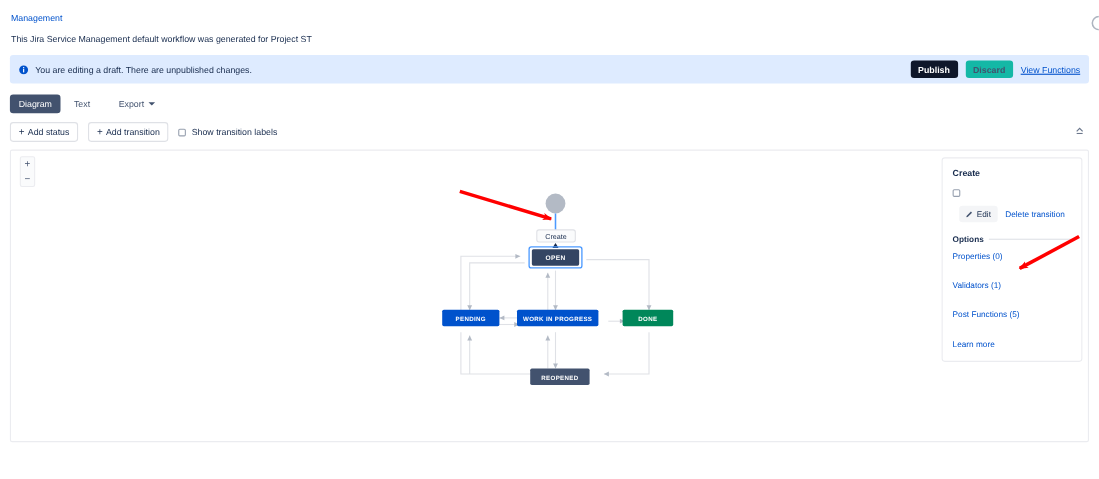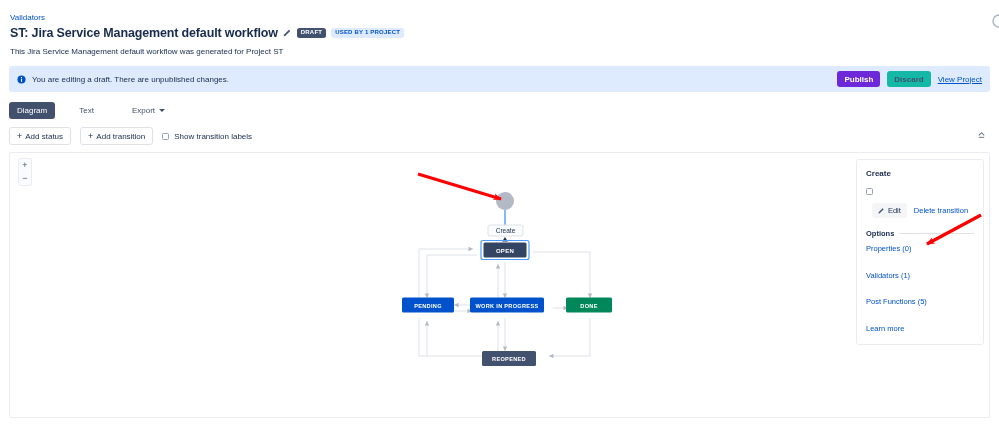--- a/index.html
+++ b/index.html
@@ -59,31 +59,31 @@
   }
   .banner-text { font-size: 8px; color: #172B4D; }
   .banner-actions {
     margin-left: auto; display: flex; align-items: center; gap: 7px;
   }
   .btn {
     font-size: 8px; font-weight: bold; border: none; border-radius: 3px;
     padding: 3.5px 7px; line-height: 9px; cursor: pointer;
     font-family: "Liberation Sans", sans-serif;
   }
-  .btn-primary { background: #6d28d9; color: #ffffff; }
+  .btn-primary { background: #0f172a; color: #ffffff; }
   .btn-subtle  { background: #14b8a6; color: #42526E; }
   .link-btn {
     font-size: 8px; color: #0052CC; text-decoration: underline;
     cursor: pointer; background: none; border: none;
     font-family: "Liberation Sans", sans-serif;
   }
 
   
   .tabs {
-    display: flex; align-items: center; gap: 16px;
+    display: flex; align-items: center; gap: 4px;
     margin: 10px 0 0 9px;
   }
   .tab {
     font-size: 8px; padding: 4px 8px; border-radius: 3px;
     cursor: pointer; line-height: 9px; color: #42526E;
     background: transparent; border: none;
     font-family: "Liberation Sans", sans-serif;
   }
   .tab.active { background: #42526E; color: #ffffff; font-weight: normal; }
   .tab-export { display: flex; align-items: center; gap: 4px; margin-left: 6px; }
@@ -203,52 +203,42 @@
   
   .annot-layer {
     position: absolute; left: 0; top: 0; width: 999px; height: 435px;
     pointer-events: none; z-index: 50;
   }
 </style>
 </head>
 <body>
 
 <div class="header">
-  <div class="breadcrumb">Validators</div>
-
-  <div class="title-row">
-    <span class="page-title">ST: Jira Service Management default workflow</span>
-
-    <svg class="pencil-icon" viewBox="0 0 12 12">
-      <path d="M1.2 9.1 L8.0 2.3 L9.7 4.0 L2.9 10.8 L0.9 11.1 Z" fill="#42526E"></path>
-    </svg>
-
-    <span class="badge badge-draft">DRAFT</span>
-    <span class="badge badge-used">USED BY 1 PROJECT</span>
-  </div>
+  <div class="breadcrumb">Management</div>
+
 
   <div class="description">This Jira Service Management default workflow was generated for Project ST</div>
 
   <svg class="top-right-icon" viewBox="0 0 12 14">
     <path d="M9 1 A5 5 0 1 0 9 13" fill="none" stroke="#6B778C" stroke-width="1.4"></path>
   </svg>
 </div>
 
 <div class="banner">
   <svg class="banner-info-icon" viewBox="0 0 12 12">
     <circle cx="6" cy="6" r="5.4" fill="#0052CC"></circle>
     <rect x="5.3" y="4.9" width="1.4" height="4.2" fill="#ffffff"></rect>
     <rect x="5.3" y="2.6" width="1.4" height="1.5" fill="#ffffff"></rect>
   </svg>
   <span class="banner-text">You are editing a draft. There are unpublished changes.</span>
 
   <div class="banner-actions">
     <button class="btn btn-primary">Publish</button>
     <button class="btn btn-subtle">Discard</button>
-    <button class="link-btn">View Project</button>
+    <button class="link-btn">View Functions</button>
   </div>
 </div>
 
 <div class="tabs">
   <button class="tab active">Diagram</button>
   <button class="tab">Text</button>
   <button class="tab tab-export">
     <span>Export</span>
     <span class="caret-down"></span>
   </button>

